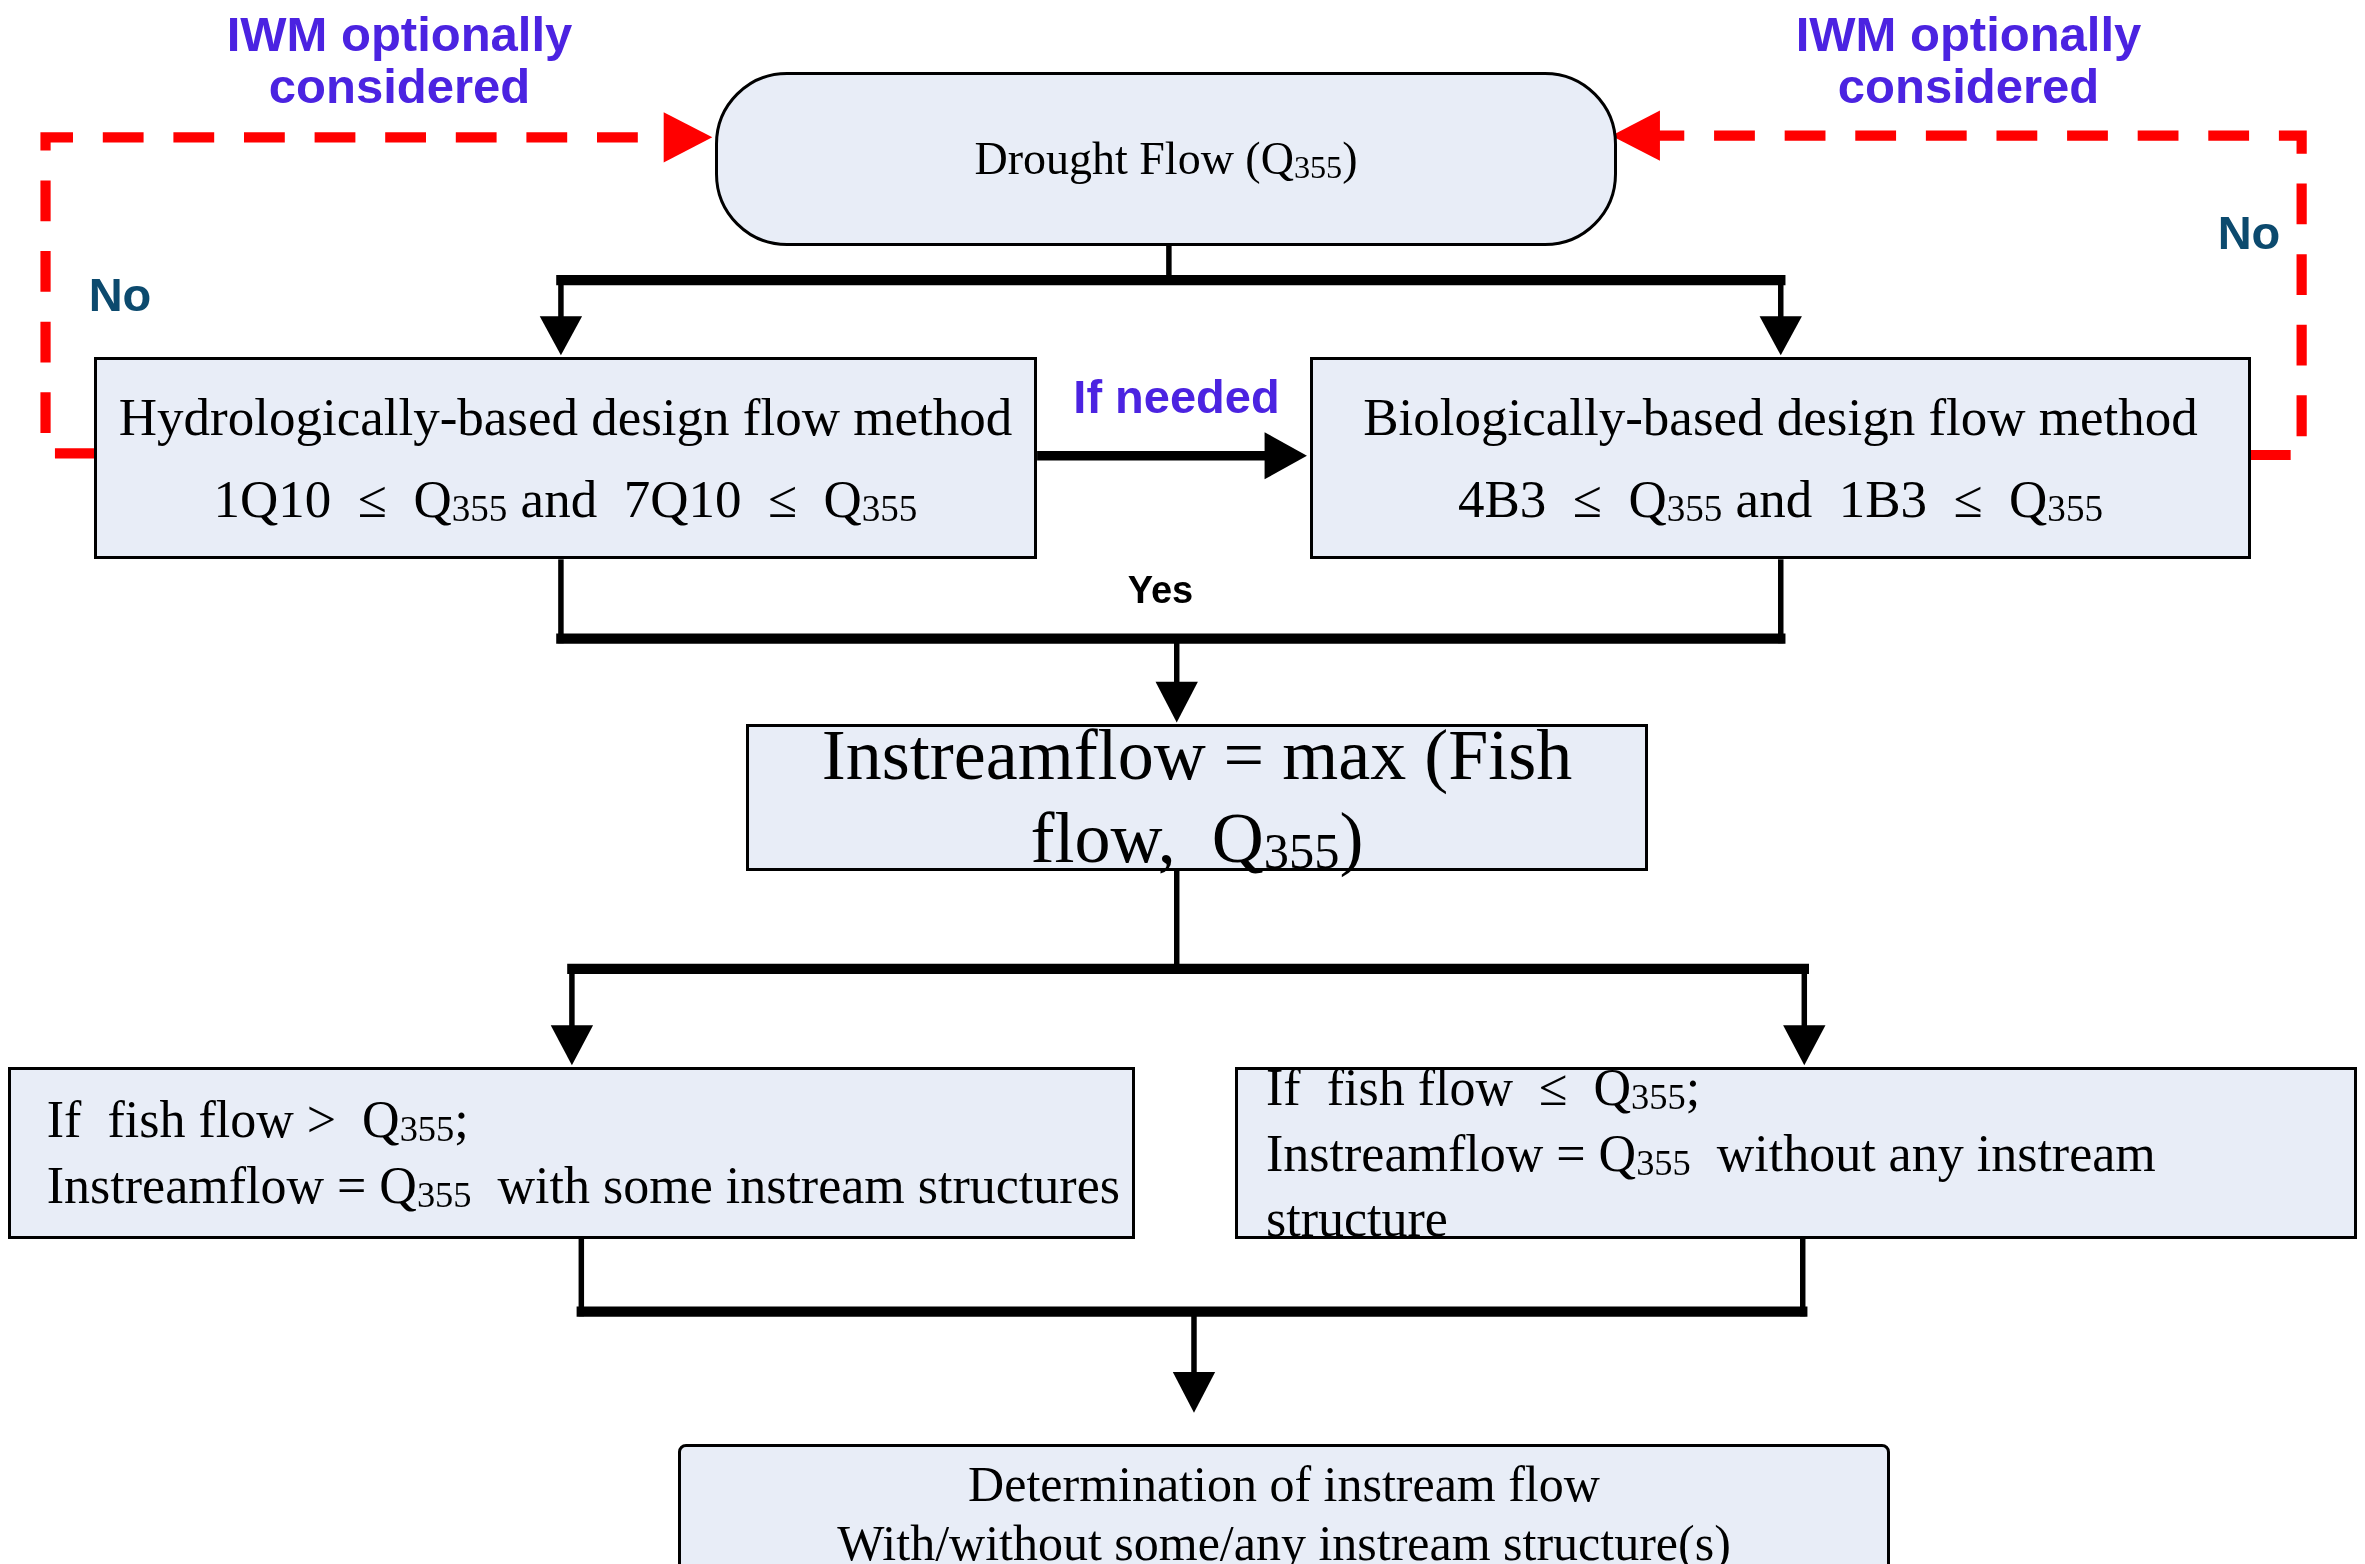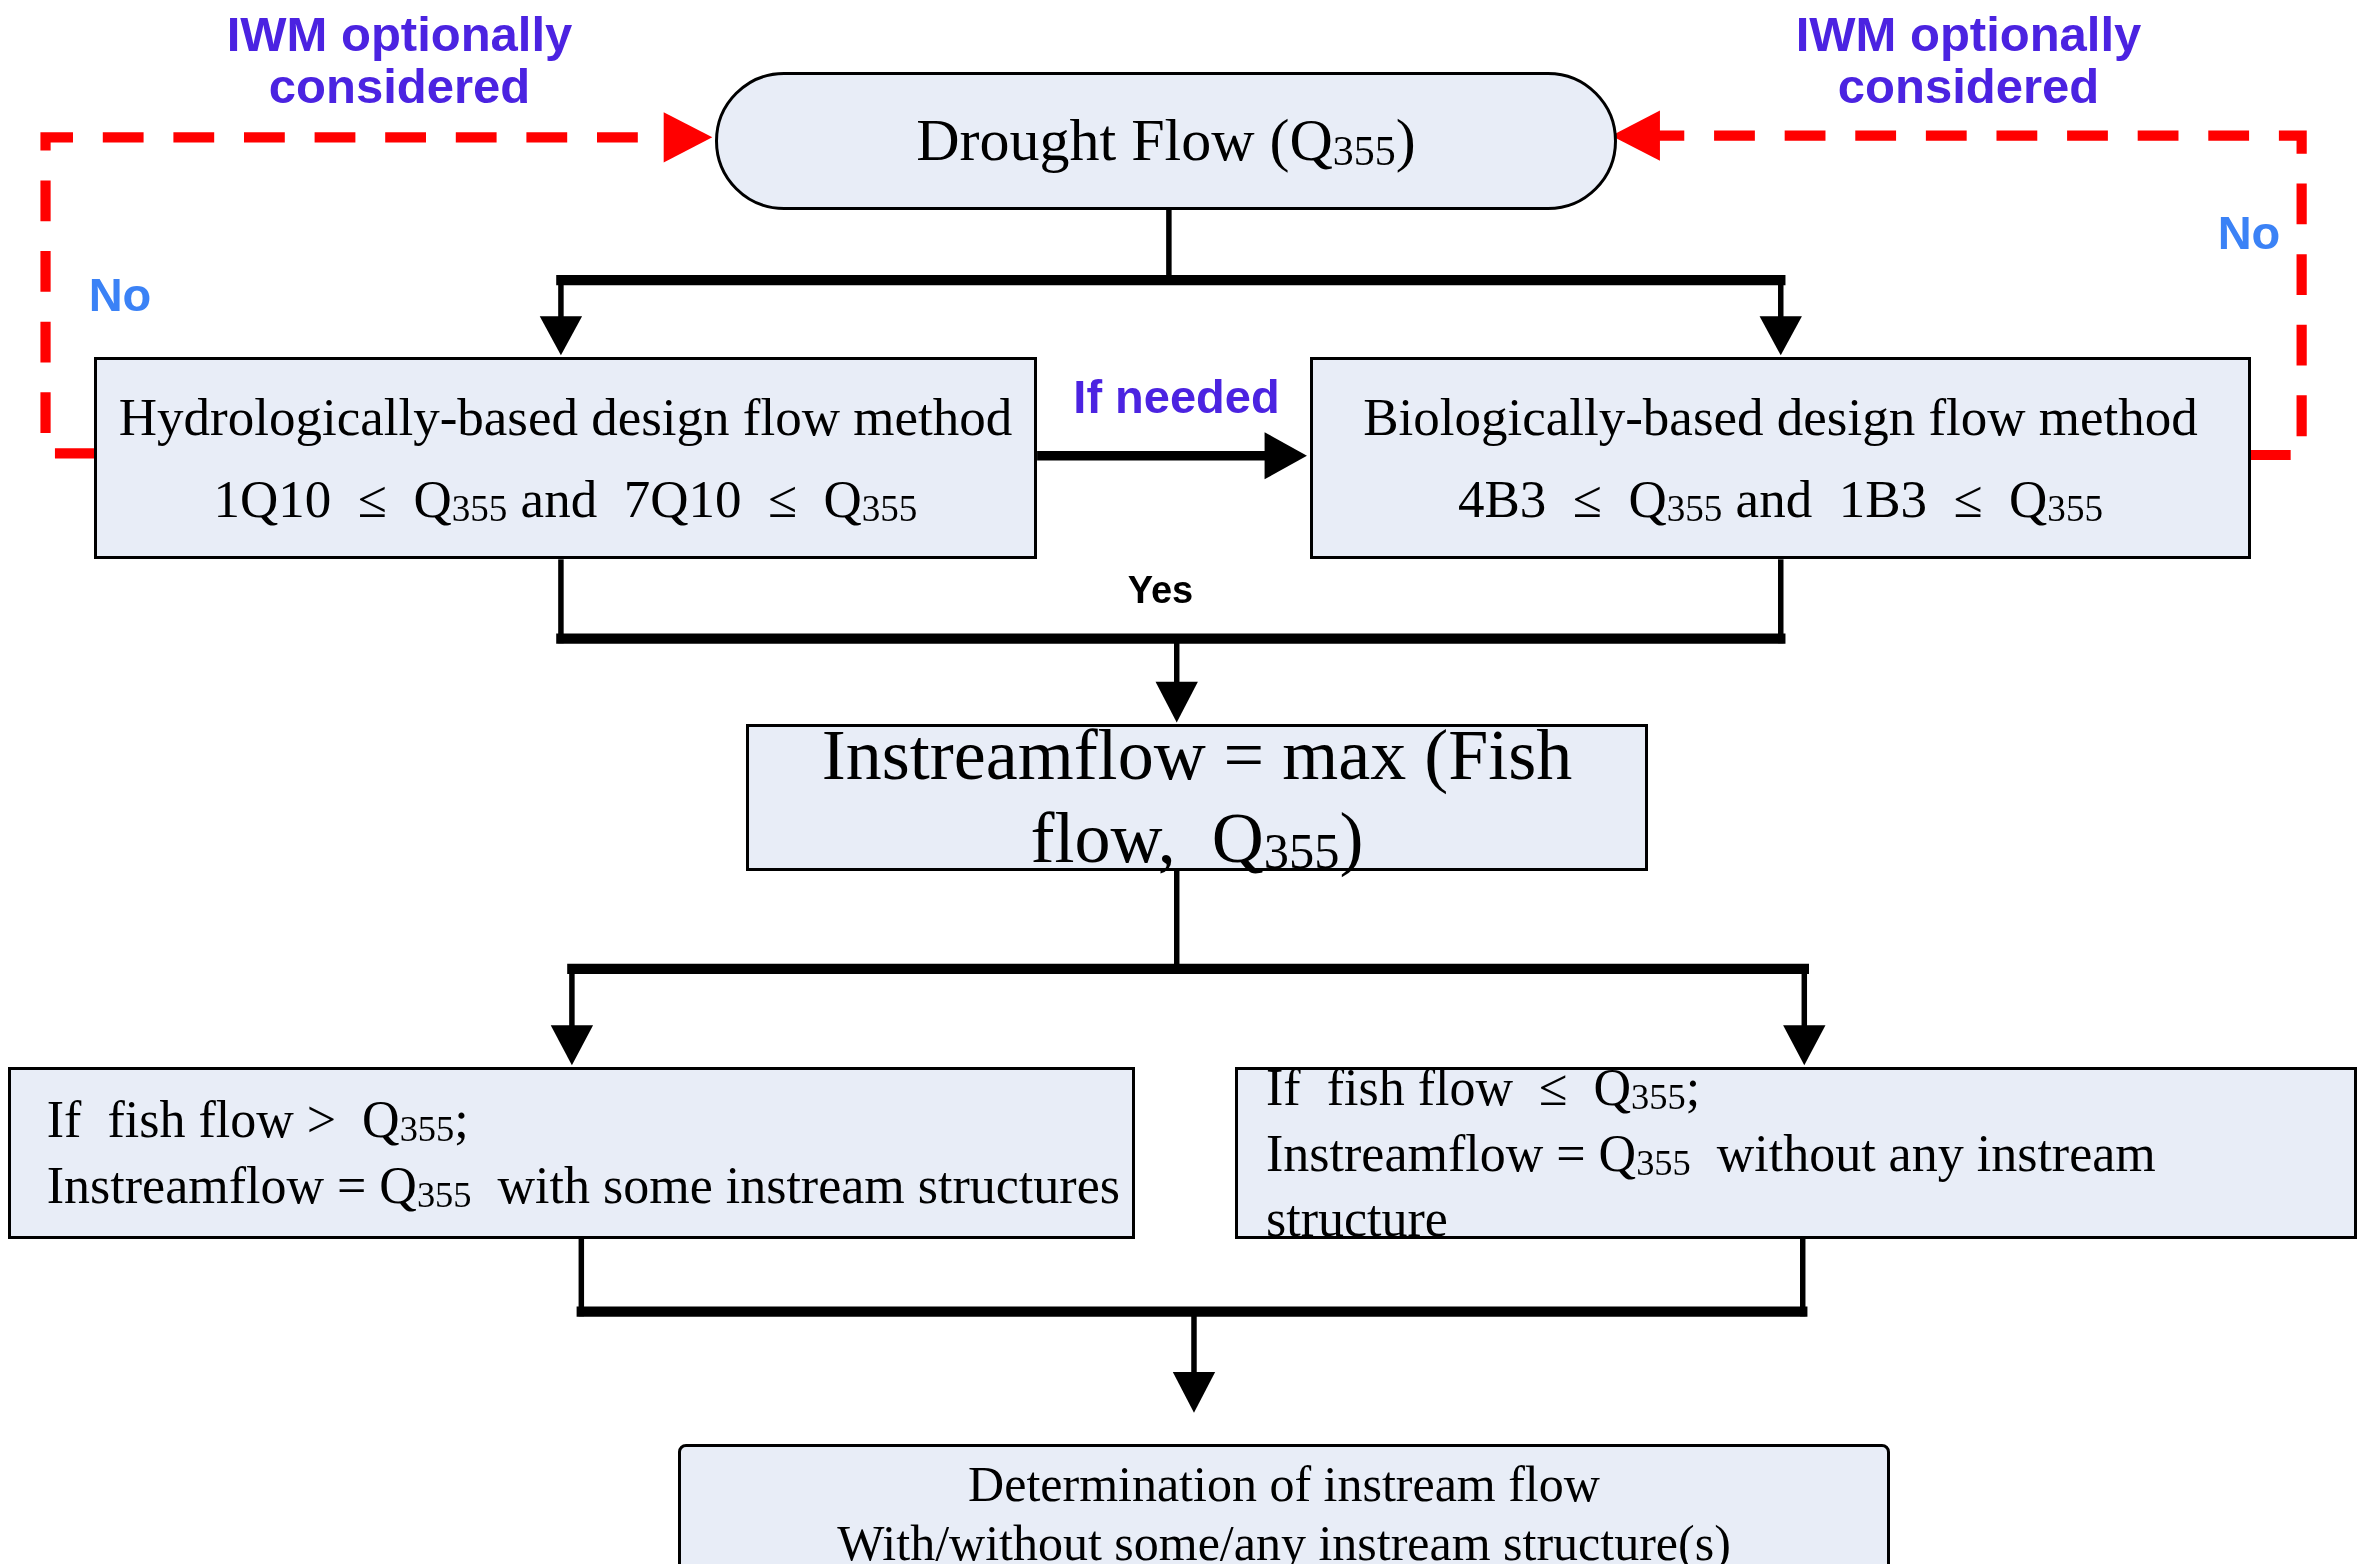--- a/index.html
+++ b/index.html
@@ -18,36 +18,36 @@
     background:#E8EDF7;
     border:3.1px solid #000000;
     color:#000000;
     display:flex; flex-direction:column; justify-content:center;
     text-align:center;
     white-space:pre-wrap;
     font-family:"Liberation Serif","DejaVu Serif",serif;
   }
   .node sub { font-size:0.70em; vertical-align:-0.12em; letter-spacing:0; }
 
-  .n-drought { left:715px;  top:72px;   width:902px; height:138px; border-radius:72px; font-size:60px; }
+  .n-drought { left:715px;  top:72px;   width:902px; height:174px; border-radius:72px; font-size:46px; }
   .n-hydro   { left:94px;  top:357px;  width:943px; height:202px; font-size:53px; line-height:1.55; }
   .n-bio     { left:1310px; top:357px;  width:941px; height:202px; font-size:53px; line-height:1.55; }
   .n-inst    { left:746px;  top:724px;  width:902px; height:147px; font-size:72px; }
   .n-fishgt  { left:7.8px;   top:1067px; width:1127px; height:172px; font-size:52px; line-height:1.25; text-align:left; padding-left:36px; padding-right:6.3px; }
   .n-fishle  { left:1235px; top:1067px; width:1122px; height:172px; font-size:52px; line-height:1.25; text-align:left; padding-left:28px; padding-right:10px; }
   .n-det     { left:678px;  top:1414px; width:1212px; height:140px; border-radius:8px; font-size:50px; line-height:1.18;margin-top:30px; }
 
   .lbl {
     position:absolute;
     font-family:"Liberation Sans","DejaVu Sans",sans-serif;
     font-weight:bold;
     text-align:center;
   }
   .purple { color:#4B23E1; }
-  .redtxt { color:#3b82f6; }
+  .redtxt { color:#0c4a6e; }
   .blktxt { color:#000000; }
 
   .l-iwm-left  { left:180px;  top:7.8px;  width:439px; font-size:49px; line-height:52px; }
   .l-iwm-right { left:1749px; top:7.8px;  width:439px; font-size:49px; line-height:52px; }
   .l-no-left   { left:69px;   top:267px; width:102px; font-size:47px; }
   .l-no-right  { left:2196px; top:205px; width:106px; font-size:47px; }
   .l-ifneeded  { left:1043px; top:369px; width:267px; font-size:47px; }
   .l-yes       { left:1098px; top:569px; width:125px; font-size:38px; }
 </style>
 </head>

